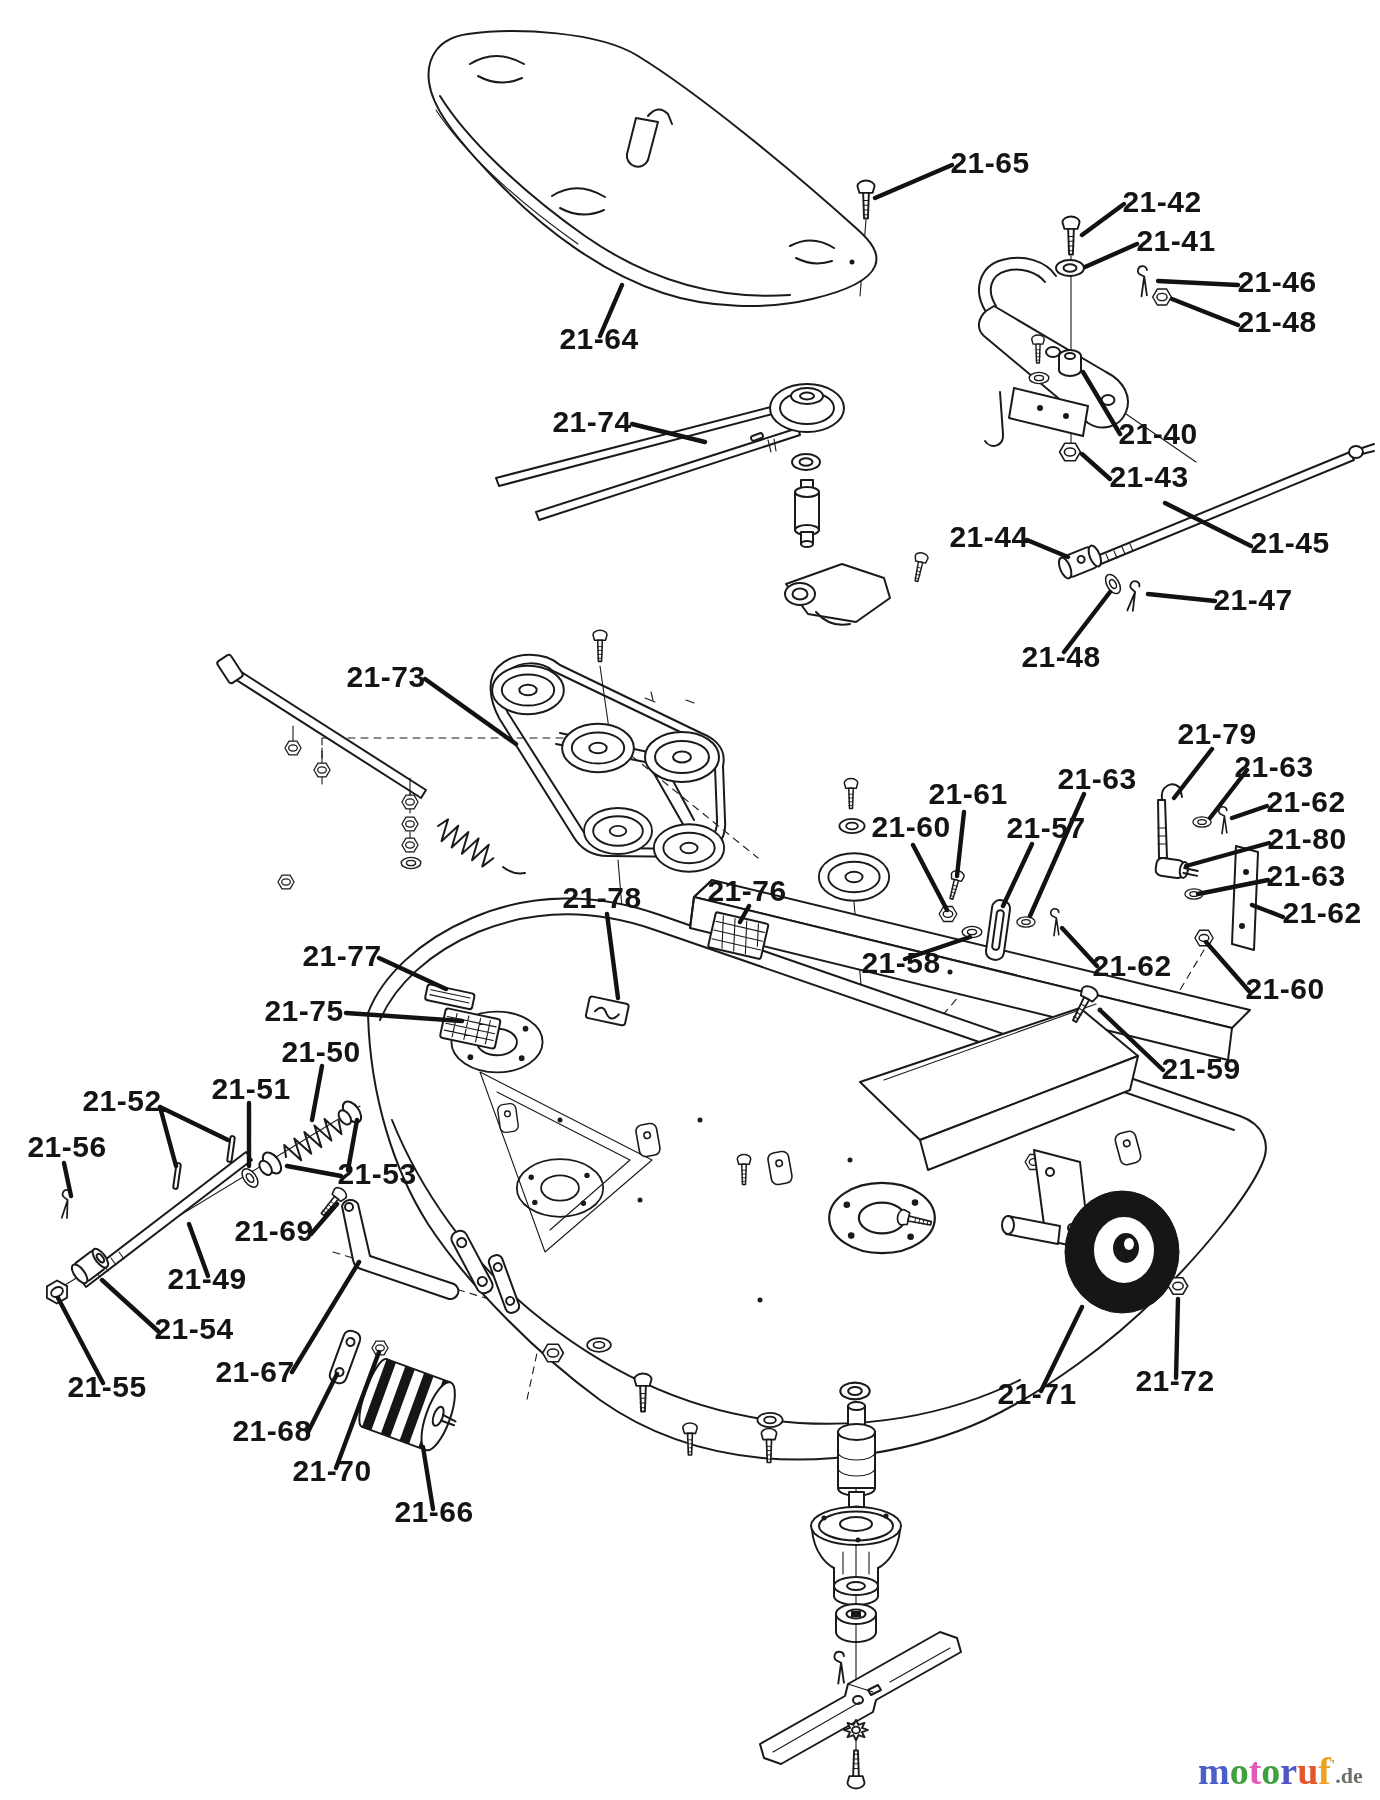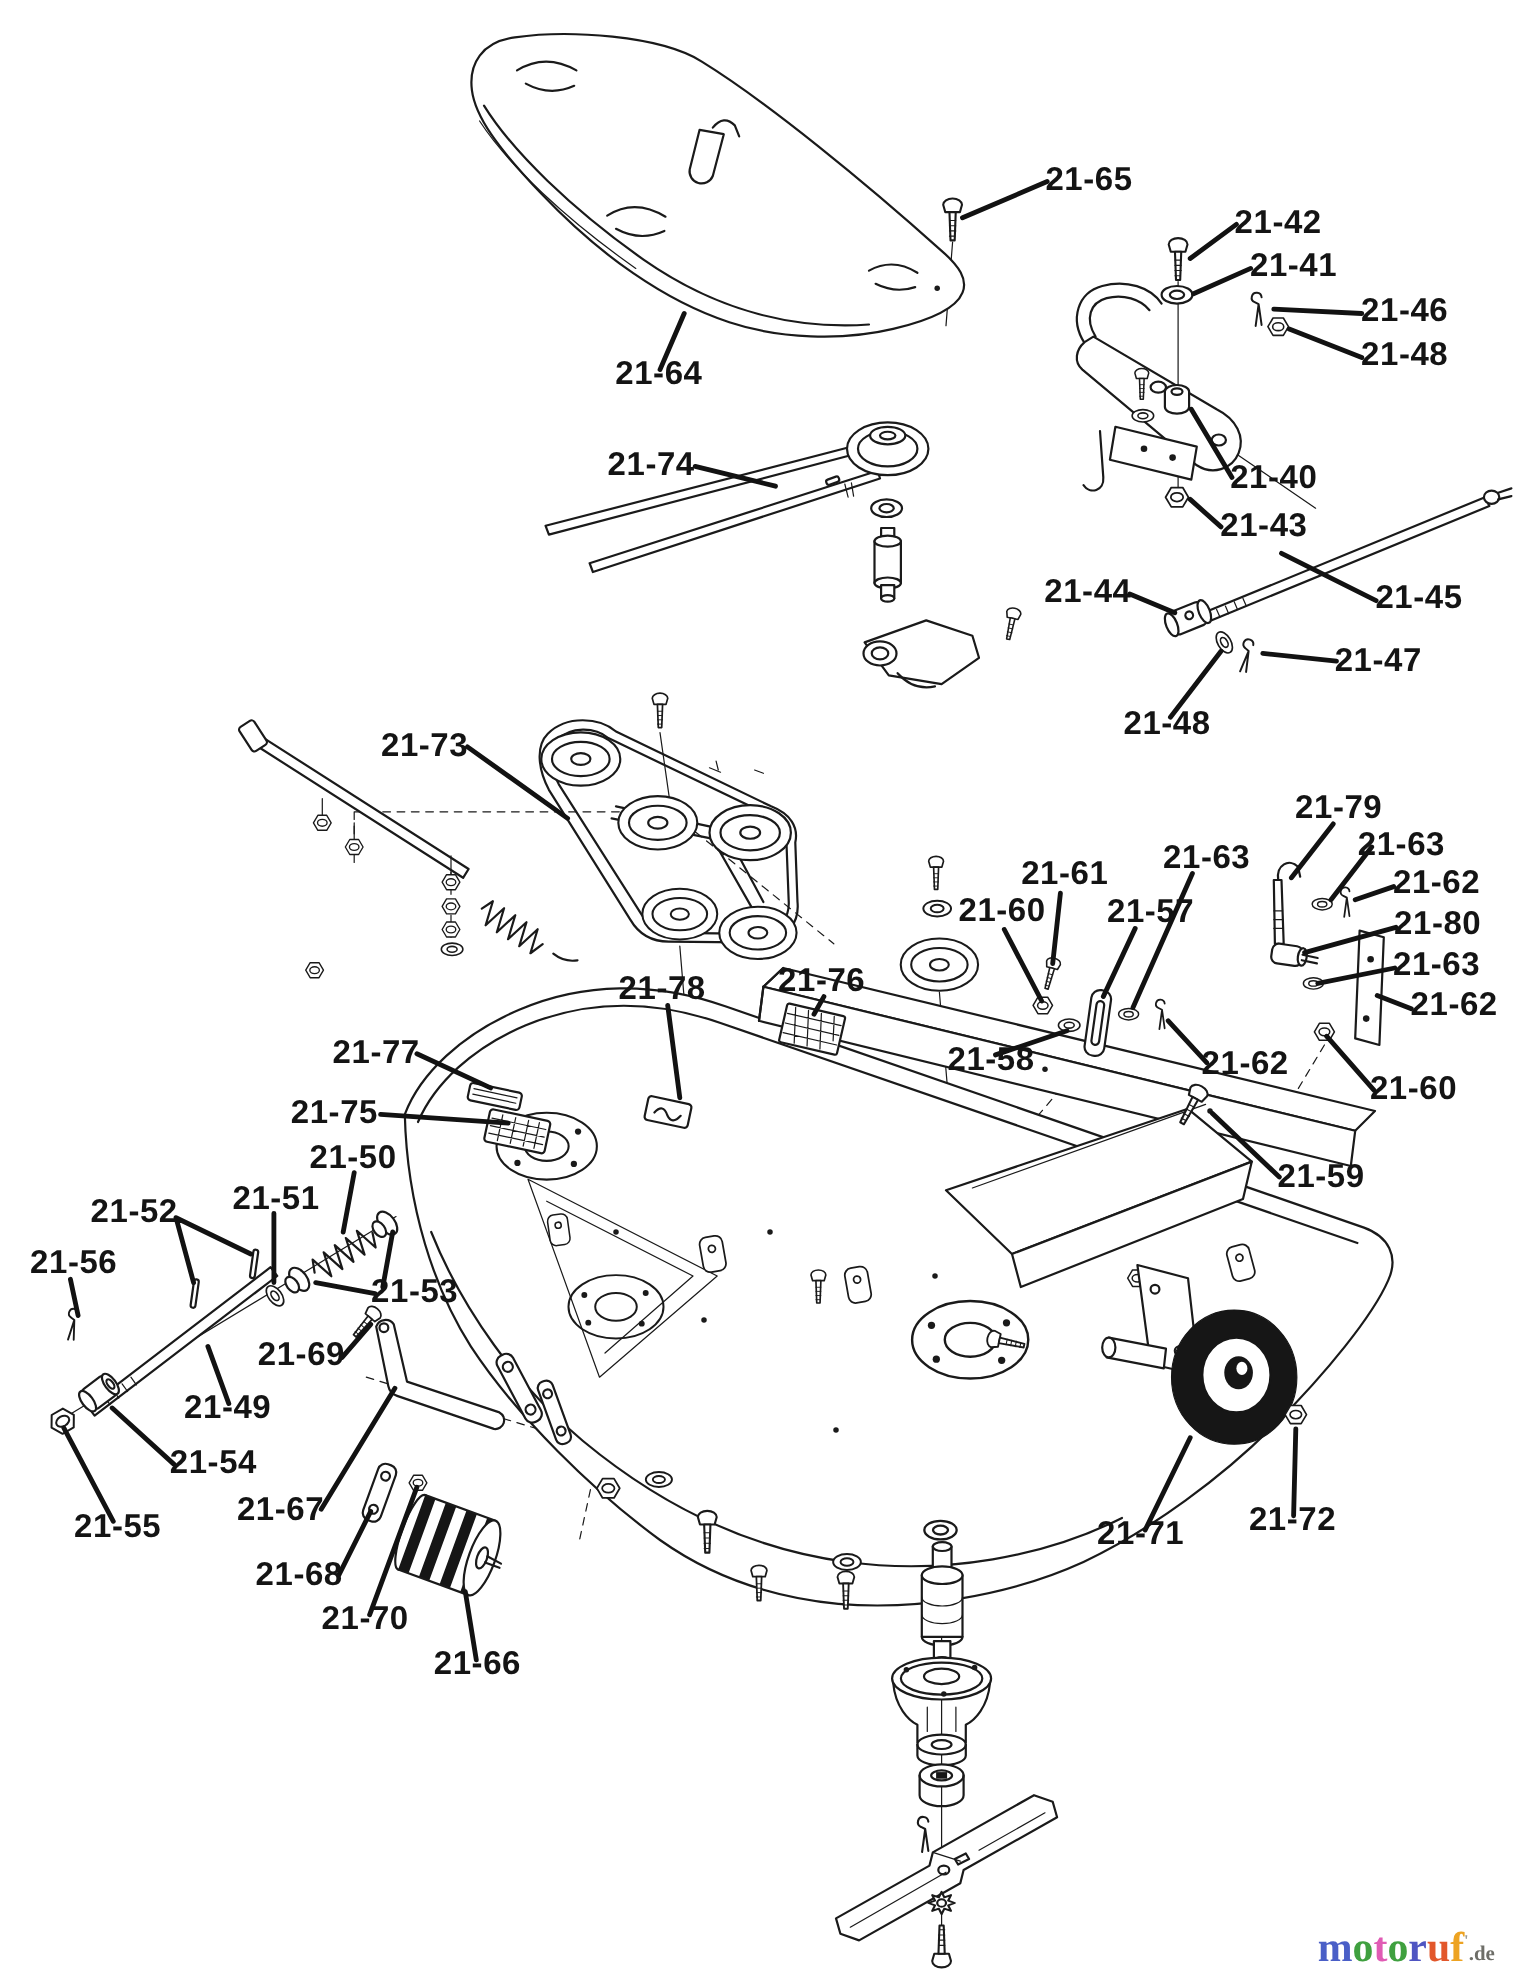--- a/index.html
+++ b/index.html
@@ -10,21 +10,21 @@
   .wf{fill:#ffffff;stroke:#1a1a1a;stroke-width:2;stroke-linecap:round;stroke-linejoin:round}
   .thin{stroke-width:1.1}
   .dash{stroke-dasharray:7 6;stroke-width:1.1}
   .leader{stroke:#121212;stroke-width:4.4;fill:none;stroke-linecap:round}
   .lbl text{font:bold 30px "Liberation Sans",sans-serif;fill:#141414;text-anchor:middle;letter-spacing:.5px}
   .dot{fill:#1a1a1a;stroke:none}
   .watermark{position:absolute;left:1198px;top:1749px;white-space: nowrap;
              font-family:"Liberation Serif",serif;font-weight:bold;font-size:38px;}
   .watermark span{display:inline-block}
   .wm-tick{font-size:15px;vertical-align:14px}
-  .wm-suffix{font-size:19px;vertical-align:1px}
+  .wm-suffix{font-size:22px;vertical-align:1px}
 </style>
 </head>
 <body>
 
 <div class="stage">
 <svg width="1380" height="1800" viewBox="0 0 1380 1800">
   <defs>
     <g id="pul">
           <ellipse rx="37" ry="25" class="wf"></ellipse>
           <ellipse rx="27" ry="16" class="wf"></ellipse>

